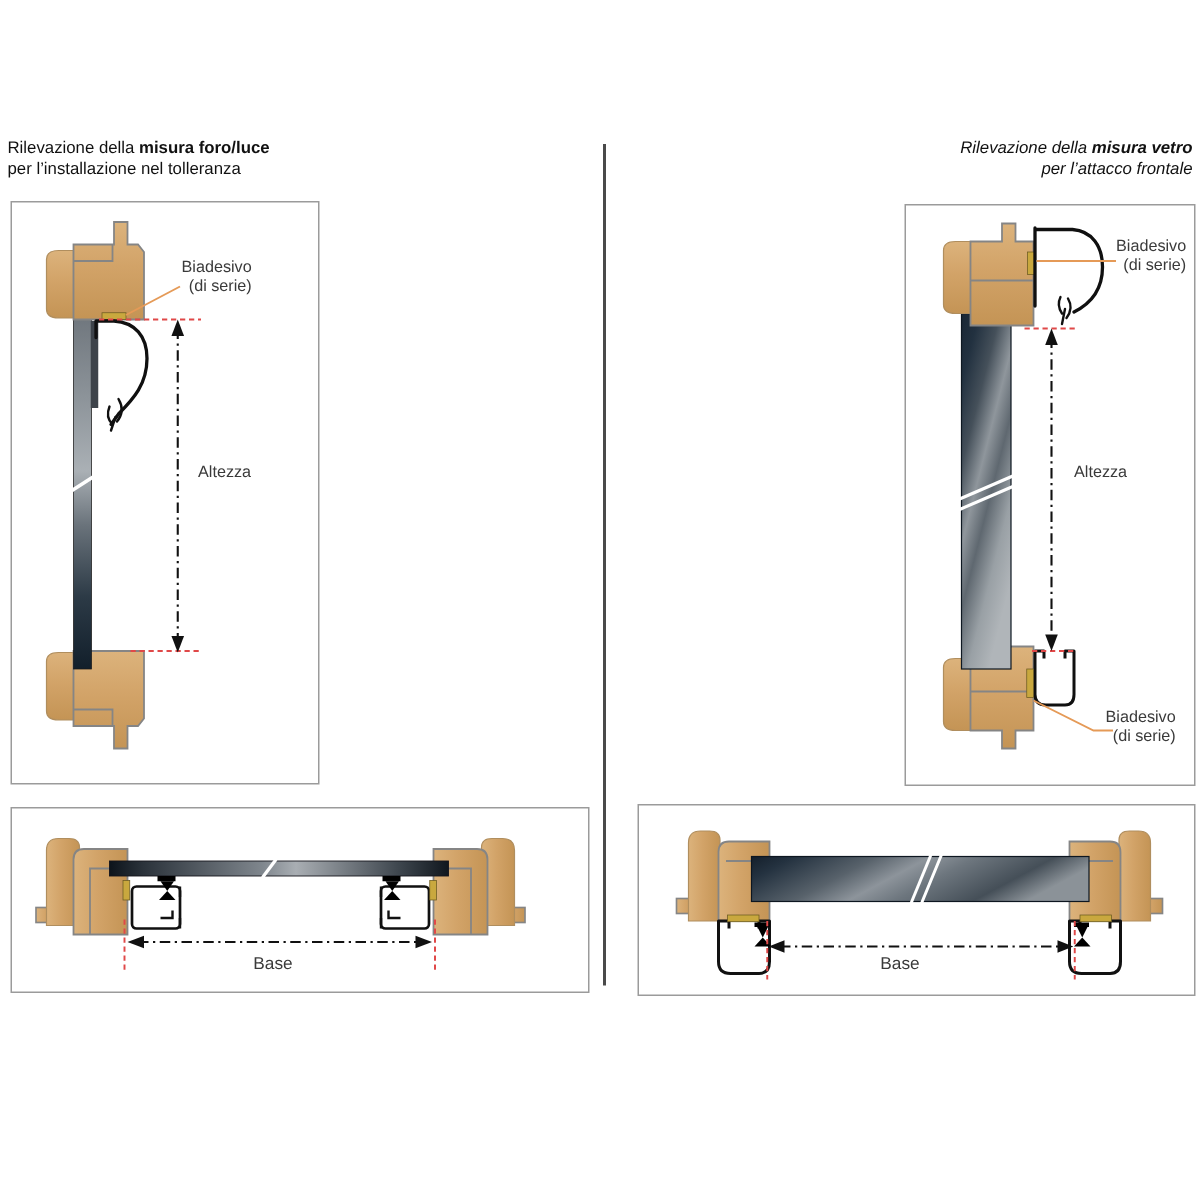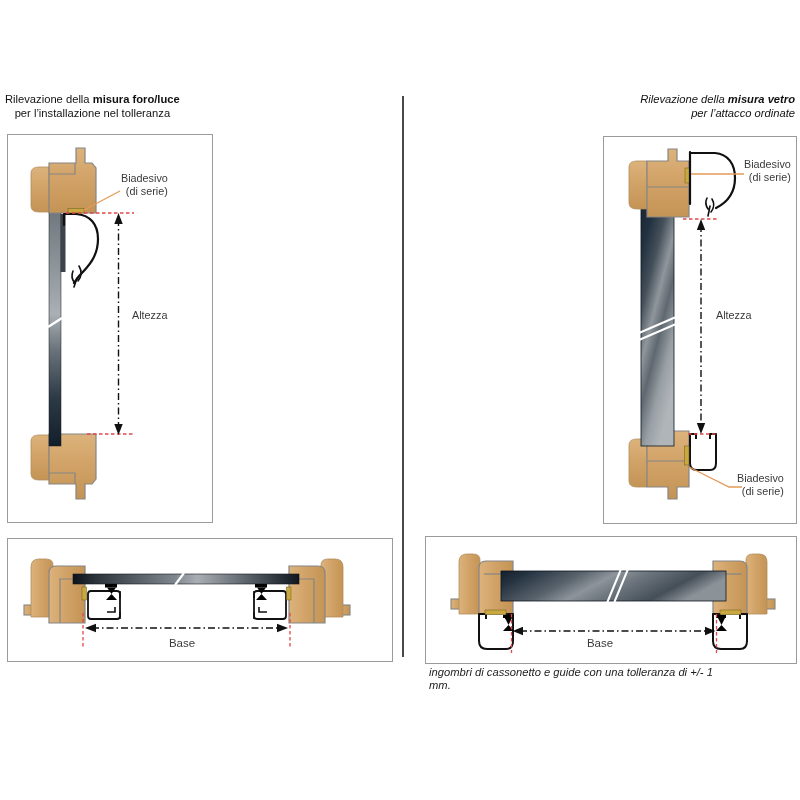--- a/index.html
+++ b/index.html
@@ -5,21 +5,21 @@
   html,body{margin:0;padding:0;background:#fff;}
   body{width:800px;height:800px;position:relative;overflow:hidden;
        font-family:"Liberation Sans",sans-serif;color:#1a1a1a;}
   .panel{position:absolute;border:1px solid #9b9b9b;background:#fff;}
   #panel-vert-left{left:7px;top:134px;width:204px;height:387px;}
   #panel-vert-right{left:603px;top:136px;width:192px;height:386px;}
   #panel-horiz-left{left:7px;top:538px;width:384px;height:122px;}
   #panel-horiz-right{left:425px;top:536px;width:370px;height:126px;}
   .panel svg{position:absolute;left:0;top:0;}
   .title{position:absolute;font-size:11.2px;line-height:14px;color:#111;}
-  #ttl-left{left:5px;top:92px;text-align:center;}
+  #ttl-left{left:5px;top:92px;text-align:left;}
   #ttl-right{right:5px;top:92px;text-align:right;font-style:italic;}
   .lbl{position:absolute;font-size:10.8px;line-height:12.5px;color:#3a3a3a;text-align:right;}
   #lbl-biadesivo-left{left:121px;top:172px;}
   #lbl-altezza-left{left:132px;top:309px;}
   #lbl-base-left{left:144px;top:637px;width:76px;text-align:center;font-size:11.5px;}
   #lbl-biadesivo-right-top{left:744px;top:158px;}
   #lbl-altezza-right{left:716px;top:309px;}
   #lbl-biadesivo-right-bottom{left:737px;top:472px;}
   #lbl-base-right{left:562px;top:637px;width:76px;text-align:center;font-size:11.5px;}
   #divider{position:absolute;left:402px;top:96px;width:1.5px;height:561px;background:#4a4a4a;}
@@ -30,21 +30,21 @@
 </style>
 </head>
 <body>
 
 <div class="title" id="ttl-left">
   <div><span>Rilevazione della </span><b>misura foro/luce</b></div>
   <div>per l’installazione nel tolleranza</div>
 </div>
 <div class="title" id="ttl-right">
   <div><span>Rilevazione della </span><b>misura vetro</b></div>
-  <div>per l’attacco ordinate</div>
+  <div>per l’attacco frontale</div>
 </div>
 
 <div id="divider"></div>
 
 <div class="panel" id="panel-vert-left">
 <svg width="204" height="387" viewBox="0 0 204 387">
   <defs>
     <linearGradient id="wgA" x1="0" y1="0" x2="0" y2="1">
       <stop offset="0" stop-color="#dcb37c"></stop>
           <stop offset="0.45" stop-color="#d2a368"></stop>
@@ -291,14 +291,13 @@
   <div>(di serie)</div>
 </div>
 <div class="lbl" id="lbl-altezza-right">Altezza</div>
 <div class="lbl" id="lbl-biadesivo-right-bottom">
   <div>Biadesivo</div>
   <div>(di serie)</div>
 </div>
 <div class="lbl" id="lbl-base-right">Base</div>
 
 <div id="note">
-  <div class="l2">ingombri di cassonetto e guide con una tolleranza di +/- 1 mm.</div>
 </div>
 
 </body></html>

